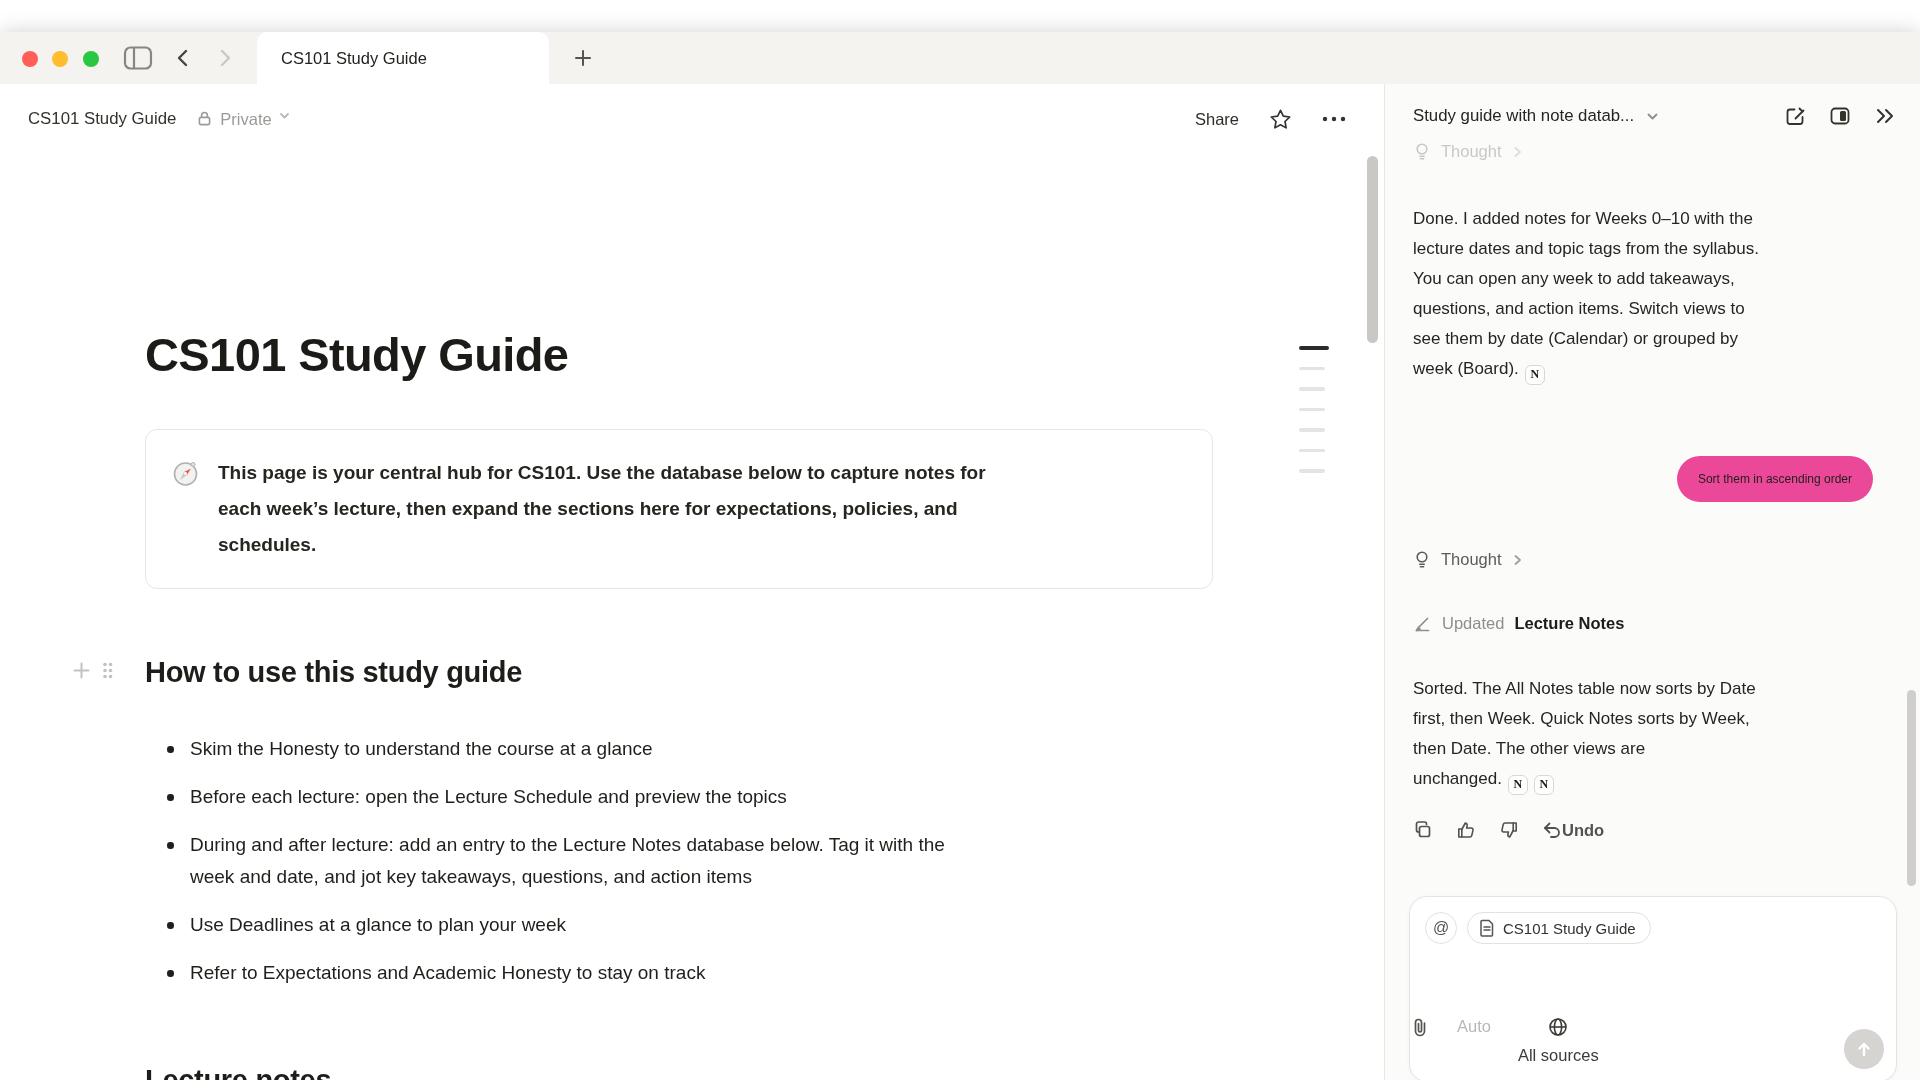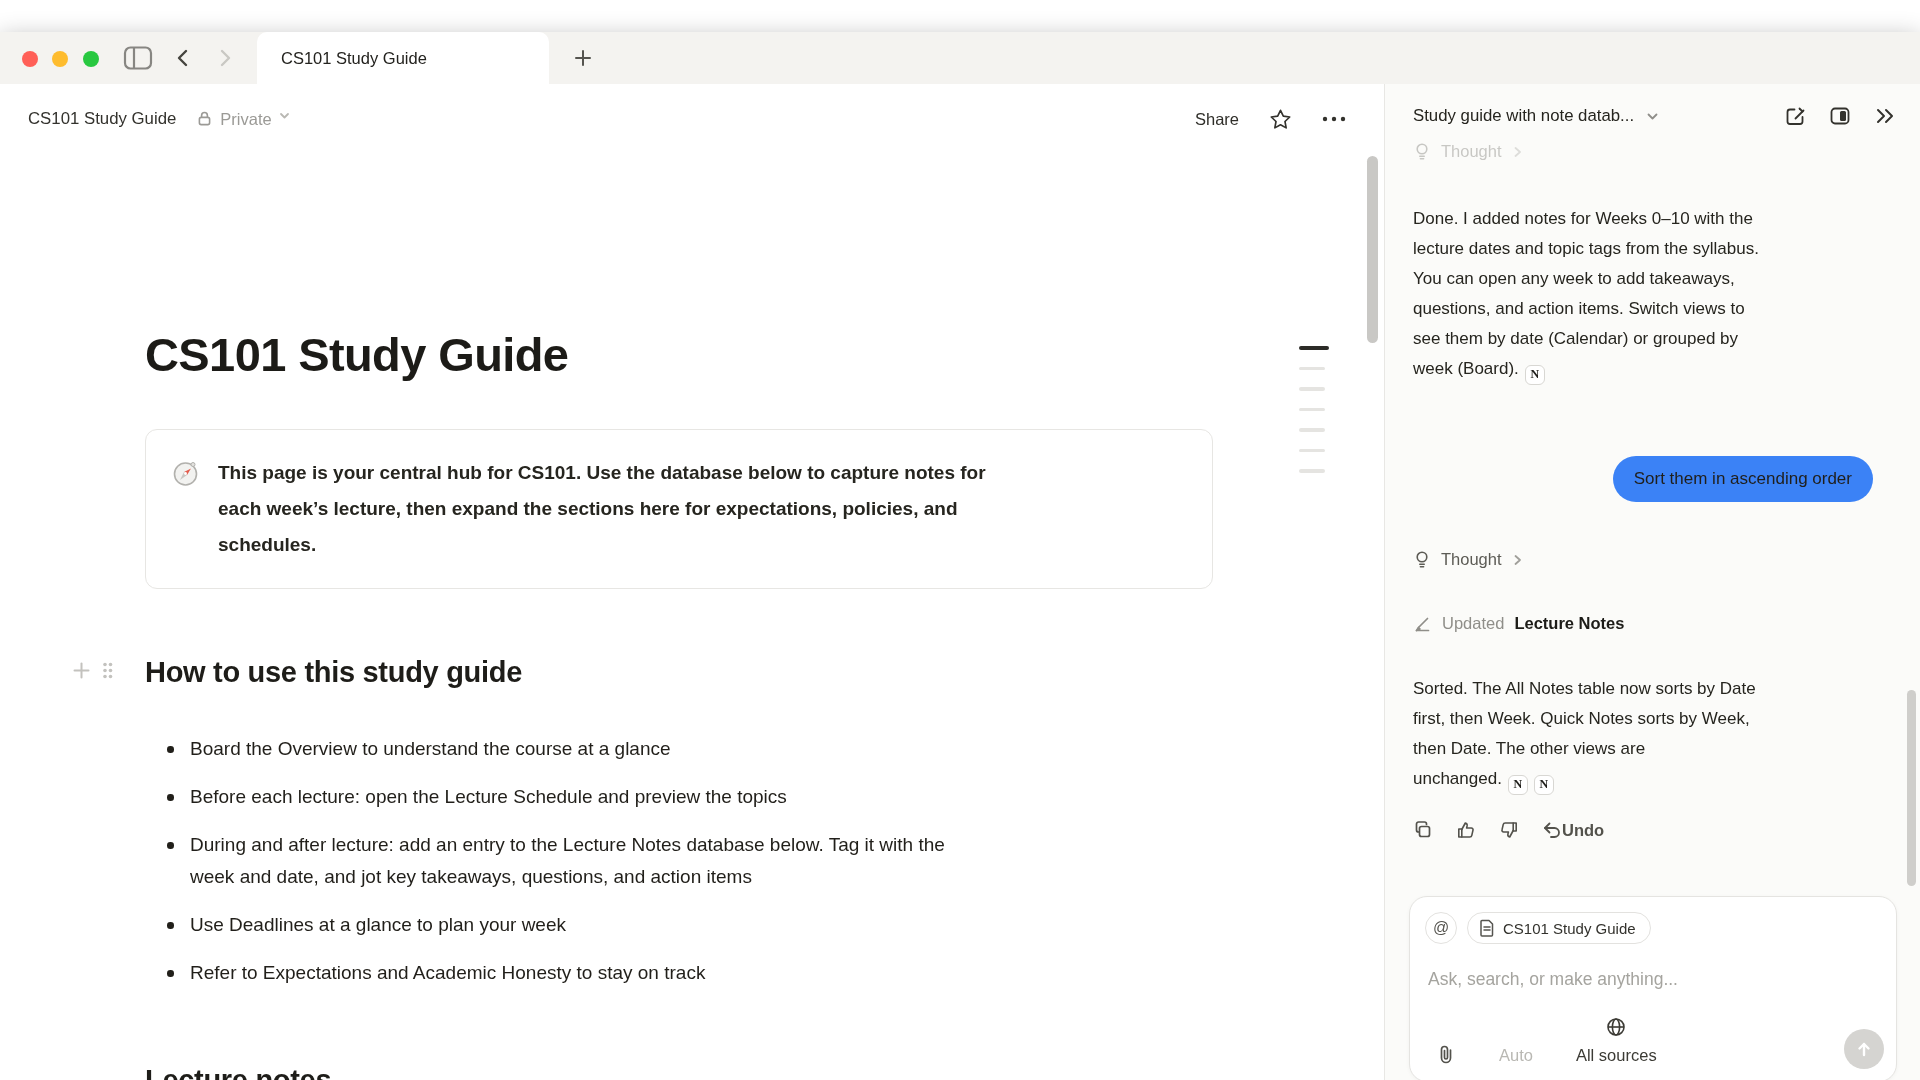--- a/index.html
+++ b/index.html
@@ -58,39 +58,39 @@
   .sb-hdr-icons { margin-left:auto; display:flex; align-items:center; gap:23px; color:#32312c; }
 
   .chat-item { position:absolute; left:28px; }
   .thought-row { display:flex; align-items:center; gap:10px; font-size:16.5px; color:#5c5b55; cursor:pointer; }
   .thought-row .chev { color:#a09f9a; display:flex; }
   .faded { opacity:.32; }
   .msg { width:482px; font-size:17px; line-height:30px; color:#26251f; white-space:pre-line; }
   .nbadge { display:inline-flex; width:20px; height:20px; border:1px solid #d8d7d3; border-radius:6px; background:#fff;
             align-items:center; justify-content:center; font-family:"Liberation Serif","DejaVu Serif",serif;
             font-weight:700; font-size:12px; color:#1e1d19; transform:translateY(4px); margin-left:6px; cursor:pointer; }
-  .user-pill { position:absolute; right:47px; background:#3b82f6; border-radius:23px; height:46px; display:flex;
-               align-items:center; padding:12px 21px; font-size:17px; color:#201f1b; }
+  .user-pill { position:absolute; right:47px; background:#ec4899; border-radius:23px; height:46px; display:flex;
+               align-items:center; padding:12px 21px; font-size:12px; color:#201f1b; }
   .update-row { display:flex; align-items:flex-start; gap:10px; font-size:16.5px; }
   .update-verb { color:#8f8e89; }
   .update-target { color:#1d1c18; font-weight:700; cursor:pointer; }
   .actions-row { display:flex; align-items:center; gap:23px; color:#53524c; }
   .actions-row .abtn { display:flex; align-items:center; cursor:pointer; }
   .undo-group { display:flex; align-items:flex-start; font-size:16.5px; color:#53524c; cursor:pointer;font-weight:bold; }
   .sb-scrollbar { position:absolute; right:4px; top:606px; width:9px; height:196px; border-radius:5px; background:#cfcecb; }
 
   .composer { position:absolute; left:24px; top:812px; width:488px; height:186px; background:#fff;
               border:1px solid #e5e4e1; border-radius:18px; box-shadow:0 1px 4px rgba(0,0,0,.04); }
   .chips-row { position:absolute; top:15px; left:15px; display:flex; gap:10px; align-items:center; }
   .at-btn { width:32px; height:32px; border:1px solid #e3e2df; border-radius:50%; display:flex; align-items:center;
             justify-content:center; font-size:16px; color:#55544f; background:#fff; cursor:pointer; }
   .ctx-chip { height:32px; border:1px solid #e3e2df; border-radius:16px; background:#fff; display:flex;
               align-items:center; gap:8px; padding:0 14px 0 11px; font-size:15px; color:#33322d; cursor:pointer; }
   .composer-input { position:absolute; top:72px; left:18px; right:60px; font-size:17.5px; color:#a5a49f; cursor:text; }
-  .composer-bottom { position:absolute; left:26px; bottom:16px; display:flex; align-items:flex-end; gap:43px; }
+  .composer-bottom { position:absolute; left:0; bottom:16px; display:flex; align-items:flex-start; gap:27px; }
   .clip { color:#53524c; display:flex; cursor:pointer; }
   .auto-lbl { font-size:16.5px; color:#b9b8b3; cursor:pointer; }
   .sources { display:flex; align-items:center; gap:9px; font-size:16.5px; font-weight:500; color:#3c3b35; cursor:pointer;flex-direction:column; }
   .send-btn { position:absolute; right:12px; bottom:12px; width:40px; height:40px; border-radius:50%;
               background:#d5d4d1; display:flex; align-items:center; justify-content:center; cursor:pointer; }
   svg { display:block; }
 </style>
 </head>
 <body>
 
@@ -201,21 +201,21 @@
             <circle cx="4" cy="10.5" r="1.8"></circle>
               <circle cx="9.5" cy="10.5" r="1.8"></circle>
             <circle cx="4" cy="16.5" r="1.8"></circle>
               <circle cx="9.5" cy="16.5" r="1.8"></circle>
           </svg>
         </span>
         <span>How to use this study guide</span>
       </h2>
 
       <ul class="bullets">
-        <li>Board the Overview to understand the course at a glance</li>
+        <li>Skim the Honesty to understand the course at a glance</li>
         <li>Before each lecture: open the Lecture Schedule and preview the topics</li>
         <li>During and after lecture: add an entry to the Lecture Notes database below. Tag it with the
 week and date, and jot key takeaways, questions, and action items</li>
         <li>Use Deadlines at a glance to plan your week</li>
         <li>Refer to Expectations and Academic Honesty to stay on track</li>
       </ul>
 
       <h2 class="h2 second">
         <span>Lecture notes</span>
       </h2>
@@ -348,21 +348,20 @@
         <span class="ctx-chip">
           <svg width="16" height="18" viewBox="0 0 16 18" fill="none" stroke="#55544f" stroke-width="1.5" stroke-linejoin="round" stroke-linecap="round">
             <path d="M3 1.5 h7 l3.5 3.5 v11 a1 1 0 0 1 -1 1 h-9.5 a1 1 0 0 1 -1 -1 v-13.5 a1 1 0 0 1 1 -1 z"></path>
             <line x1="5" y1="8" x2="11" y2="8"></line>
               <line x1="5" y1="11" x2="11" y2="11"></line>
           </svg>
           <span>CS101 Study Guide</span>
         </span>
       </div>
 
-      <div class="composer-input">Ask, search, or make anything...</div>
 
       <div class="composer-bottom">
         <span class="clip">
           <svg width="20" height="21" viewBox="0 0 20 21" fill="none" stroke="currentColor" stroke-width="1.7" stroke-linecap="round" stroke-linejoin="round">
             <path d="M14.5 6 v8 a4.5 4.5 0 0 1 -9 0 V5.5 a3 3 0 0 1 6 0 V13.5 a1.5 1.5 0 0 1 -3 0 V6.5"></path>
           </svg>
         </span>
         <span class="auto-lbl">Auto</span>
         <span class="sources">
           <svg width="20" height="20" viewBox="0 0 20 20" fill="none" stroke="#3c3b35" stroke-width="1.6">

